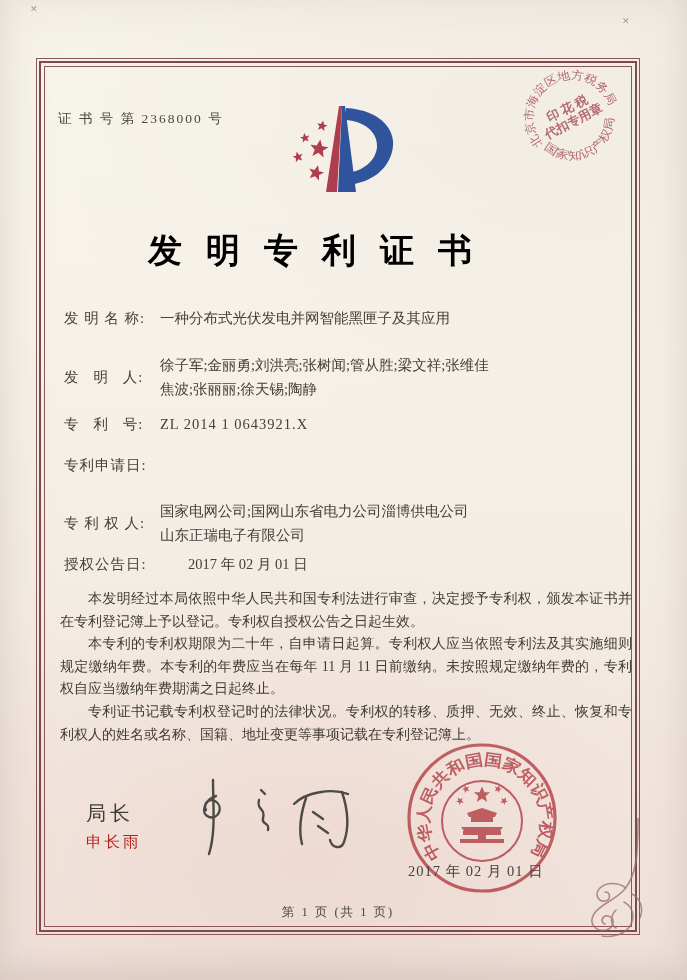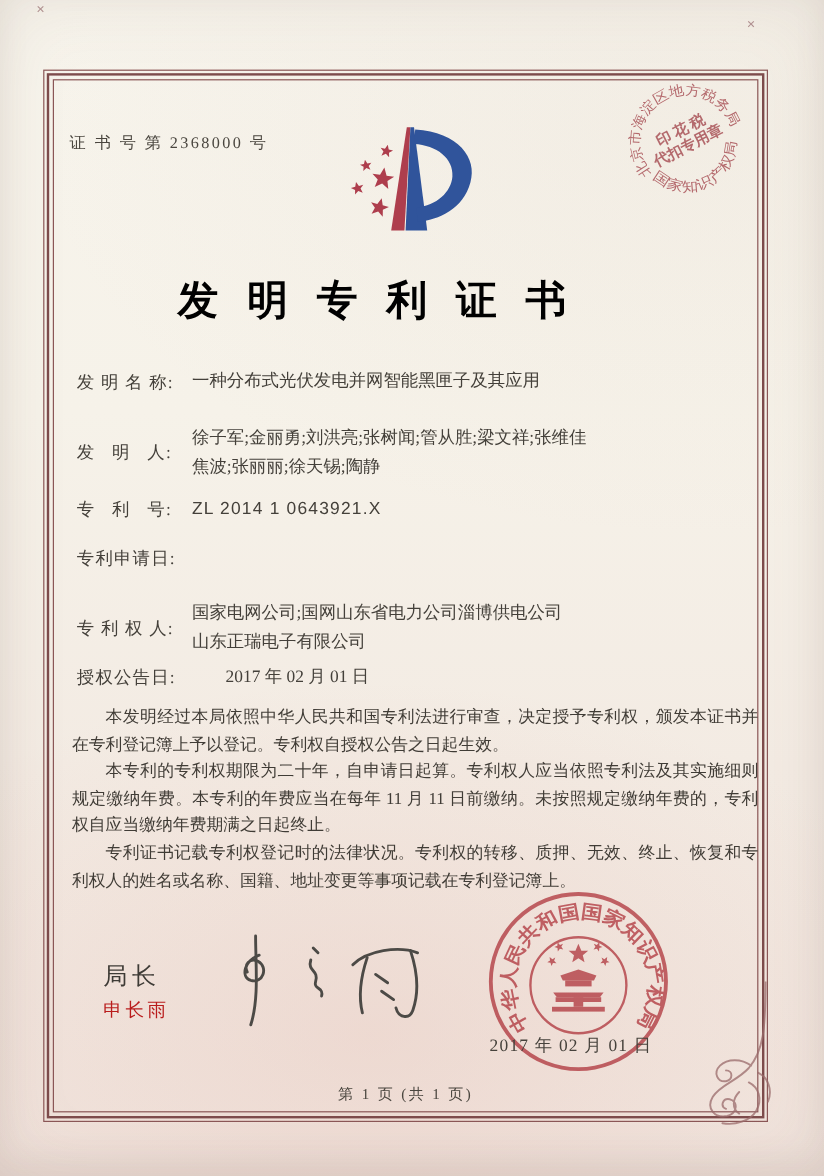--- a/index.html
+++ b/index.html
@@ -29,21 +29,21 @@
   .row{position:absolute;left:64px;width:566px;display:flex;font-size:14.5px;color:#44403a;align-items:center;}
   .row .lbl{white-space:pre;flex:0 0 96px;letter-spacing:1px;}
   .row .val{line-height:24px;}
   .row .val .vline{white-space:pre;}
   .r-name{top:306px;}
   .r-inventors{top:353px;}
   .r-patno{top:412px;}
   .r-filing{top:456px;}
   .r-patentee{top:499px;}
   .r-grant{top:552px;gap:28px;}
-  .r-patno .val{font-family:Liberation Sans, sans-serif;letter-spacing:1px;}
+  .r-patno .val{font-family:Liberation Serif, serif;letter-spacing:1px;}
   .body-text{position:absolute;left:60px;top:588px;width:572px;}
   .body-text p{margin:0;font-size:14px;line-height:22.6px;text-align:justify;text-indent:2em;color:#403c36;}
   .officer-title{position:absolute;left:86px;top:800px;font-size:20px;letter-spacing:4px;color:#3e3b36;}
   .officer-name{position:absolute;left:86px;top:832px;font-size:15.5px;letter-spacing:3px;color:#b91c1c;}
   .signature{position:absolute;left:182px;top:770px;width:185px;height:105px;}
   .seal{position:absolute;left:400px;top:736px;width:164px;height:164px;mix-blend-mode:multiply;opacity:0.88;}
   .seal-date{position:absolute;left:408px;top:862px;width:156px;font-size:14.5px;letter-spacing:1px;color:#46423c;white-space:pre;}
   .footer{position:absolute;left:36px;top:904px;width:604px;text-align:center;font-size:12.5px;letter-spacing:2px;color:#4a463f;white-space:pre;}
   .flourish{position:absolute;left:580px;top:818px;width:75px;height:122px;opacity:0.75;}
 </style>

